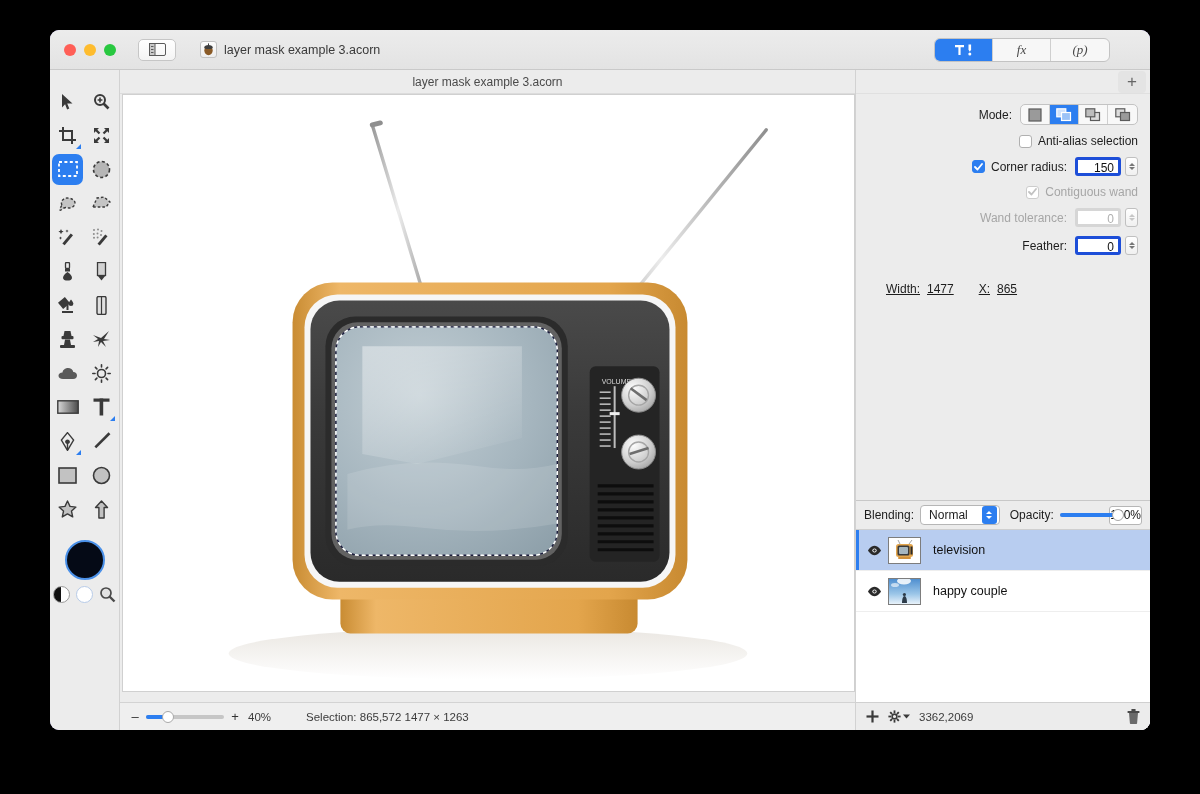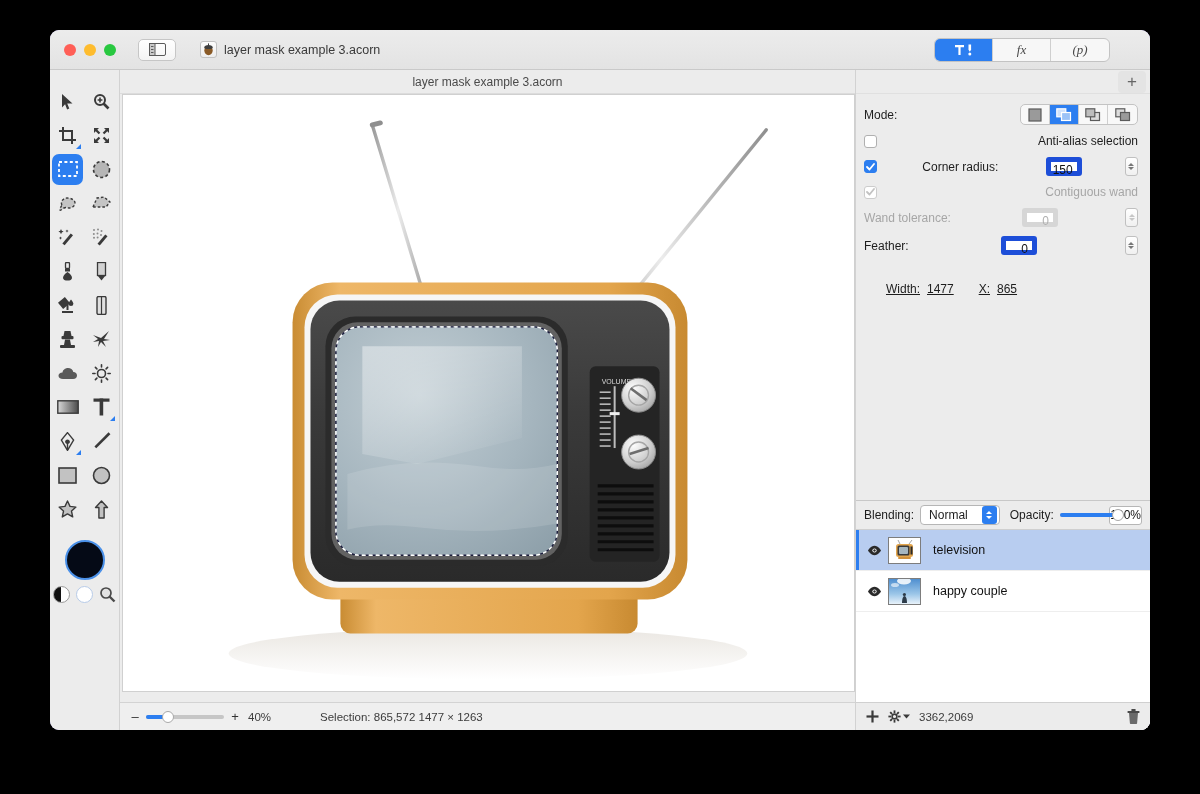--- a/index.html
+++ b/index.html
@@ -109,35 +109,35 @@
     height:28px; border-top:1px solid #d3d3d3; background:#efefef;
     display:flex; align-items:center; font-size:11.5px; color:#3c3c3c;
   }
   .zoom-ctrl{ display:flex; align-items:center; gap:6px; margin-left:10px; }
   .zoom-minus,.zoom-plus{ font-size:13px; color:#333; width:10px; text-align:center;}
   .zslider{ position:relative; width:78px; height:4px; background:#c6c6c6; border-radius:2px;}
   .zslider .fill{ position:absolute; left:0; top:0; height:4px; width:20px; background:#2c7ef0; border-radius:2px;}
   .zslider .knob{ position:absolute; left:16px; top:-4px; width:12px;height:12px;border-radius:50%;
      background:#fff; border:1px solid #a8a8a8; }
   .zoom-val{ margin-left:2px; }
-  .status-sel{ margin-left:49px; }
+  .status-sel{ margin-left:35px; }
 
   
   .inspector{
     width:295px; background:#ececec; border-left:1px solid #d2d2d2;
     display:flex; flex-direction:column; position:relative;
   }
   .insp-top{ height:24px; position:relative; border-bottom:1px solid #e0e0e0;}
   .add-btn{
     position:absolute; right:4px; top:1px; width:28px;height:22px;
     display:flex;align-items:center;justify-content:center;
     color:#666; font-size:17px; background:#e4e4e4; border-radius:4px;
   }
   .opts{ padding:10px 12px 0 8px; font-size:12px; color:#1d1d1d; }
-  .orow{ display:flex; align-items:center; margin-bottom:9px; justify-content:space-between; }
+  .orow{ display:flex; align-items:center; margin-bottom:9px; justify-content:flex-end; }
   .olabel{ text-align:right; margin-right:8px; }
   .olabel.dim{ color:#a6a6a6; }
   .seg-mode{
     display:flex; border:1px solid #c3c3c3; border-radius:5px; overflow:hidden;
     background:#f8f8f8; height:21px;
   }
   .seg-mode > div{
     width:29px; display:flex;align-items:center;justify-content:center;
     border-right:1px solid #cfcfcf;
   }
@@ -145,21 +145,21 @@
   .seg-mode .on{ background:#2c7ef0; }
   .cb{
     width:13px;height:13px;border:1px solid #b0b0b0;border-radius:3px;background:#fff;
     margin-right:6px; display:inline-flex;align-items:center;justify-content:center;
   }
   .cb.checked{ background:#2c7ef0; border-color:#2c7ef0; }
   .cb.checked.dim{ background:#fff; border-color:#cccccc; }
   .cb.checked svg path{ stroke:#fff; }
   .cb.checked.dim svg path{ stroke:#c2c2c2; }
   .numfield{
-    width:36px;height:19px;border:5px solid #1d4ed8;border-radius:3px;background:#fff;
+    width:46px;height:19px;border:3px solid #1d4ed8;border-radius:3px;background:#fff;
     font-size:12px; text-align:right; padding-right:4px; line-height:17px; color:#111;
   }
   .numfield.dim{ color:#b0b0b0; border-color:#d6d6d6; }
   .stepper{
     width:13px;height:19px;margin-left:4px;border:1px solid #c0c0c0;border-radius:3px;
     background:linear-gradient(#fff,#f0f0f0);
     display:flex;flex-direction:column;align-items:center;justify-content:center; gap:1px;
   }
   .stepper i{ display:block; width:0;height:0; }
   .stepper .up{ border-left:3px solid transparent;border-right:3px solid transparent;border-bottom:3px solid #777;}

